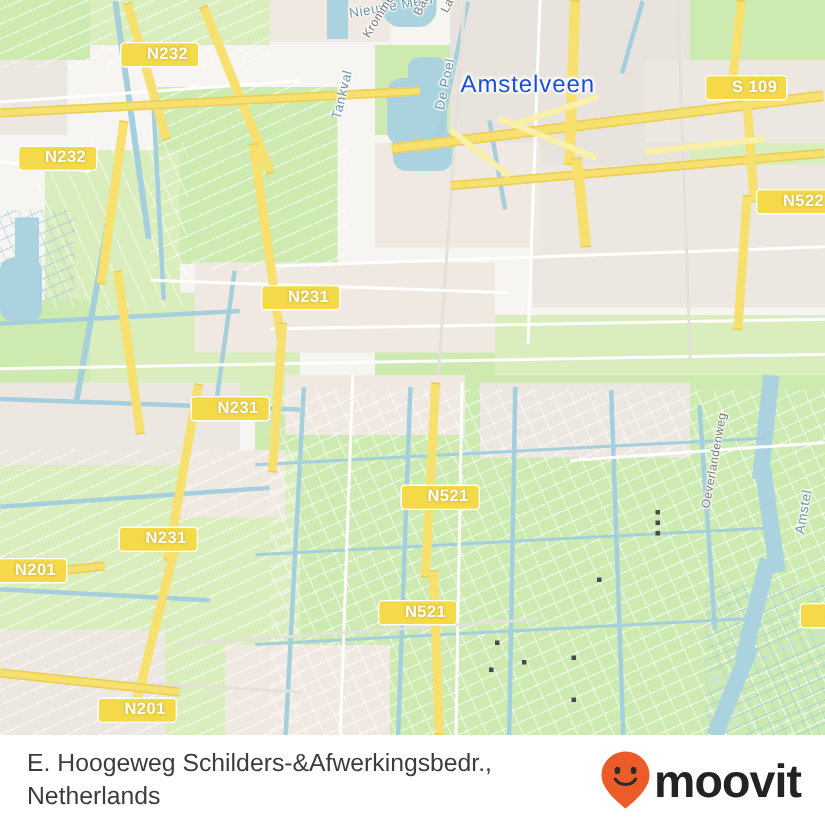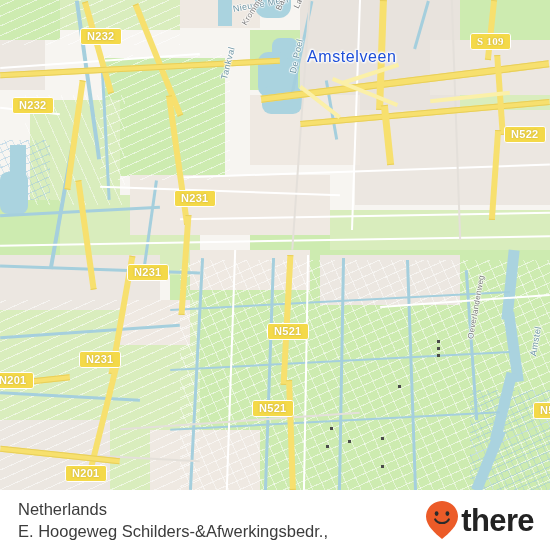--- a/index.html
+++ b/index.html
@@ -70,21 +70,21 @@
     padding: 1px 6px 2px 6px;
     line-height: 12px;
     text-shadow: 0 0 2px rgba(140,120,30,0.55);
     white-space: nowrap;
   }
   .shield-in {
     background: #f4d949;
     position: absolute; left: 0; top: 0; right: 0; bottom: 0;
     border-radius: 2px;
   }
-  .shield span { position: relative; z-index: 2; }
+  .shield span { position: relative; z-index: 2; margin-left: 11px; }
 
   
   .place {
     position: absolute;
     color: #1d4ed8;
     font-size: 16px;
     letter-spacing: 0.6px;
     text-shadow: 1px 0 2px #fff, -1px 0 2px #fff, 0 1px 2px #fff, 0 -1px 2px #fff,
                  1px 1px 2px #fff, -1px -1px 2px #fff;
     white-space: nowrap;
@@ -349,36 +349,36 @@
     <div class="layer" id="shield-layer">
         <div class="shield" style="left: 80px; top: 28px;"><div class="shield-in"></div><span>N232</span></div>
         <div class="shield" style="left: 12px; top: 97px;"><div class="shield-in"></div><span>N232</span></div>
         <div class="shield" style="left: 127px; top: 264px;"><div class="shield-in"></div><span>N231</span></div>
         <div class="shield" style="left: 79px; top: 351px;"><div class="shield-in"></div><span>N231</span></div>
         <div class="shield" style="left: -8px; top: 372px;"><div class="shield-in"></div><span>N201</span></div>
         <div class="shield" style="left: 65px; top: 465px;"><div class="shield-in"></div><span>N201</span></div>
         <div class="shield" style="left: 267px; top: 323px;"><div class="shield-in"></div><span>N521</span></div>
         <div class="shield" style="left: 252px; top: 400px;"><div class="shield-in"></div><span>N521</span></div>
         <div class="shield" style="left: 504px; top: 126px;"><div class="shield-in"></div><span>N522</span></div>
-        <div class="shield" style="left: 470px; top: 33px; font-family: Liberation Serif, serif;"><div class="shield-in"></div><span>S 109</span></div>
+        <div class="shield" style="left: 470px; top: 50px;"><div class="shield-in"></div><span>S 109</span></div>
         <div class="shield" style="left: 533px; top: 402px;"><div class="shield-in"></div><span>N522</span></div>
         <div class="shield" style="left: 174px; top: 190px;"><div class="shield-in"></div><span>N231</span></div>
       </div>
 
 
   </div>
 
   <div id="bottombar">
     <div id="addr">
+      <div>E. Hoogeweg Schilders-&amp;Afwerkingsbedr.,</div>
       <div>Netherlands</div>
-      <div>E. Hoogeweg Schilders-&amp;Afwerkingsbedr.,</div>
     </div>
     <div id="logo">
       <svg width="34" height="40" viewBox="0 0 34 40">
         <path d="M17 1 C8.2 1 1 8.1 1 16.8 C1 25.5 10.2 33.5 17 39 C23.8 33.5 33 25.5 33 16.8 C33 8.1 25.8 1 17 1 Z" fill="#ec5b28"></path>
         <ellipse cx="11.6" cy="13.6" rx="1.9" ry="2.4" fill="#2b2b2b"></ellipse>
         <ellipse cx="22.4" cy="13.6" rx="1.9" ry="2.4" fill="#2b2b2b"></ellipse>
         <path d="M10.2 19.4 C12.8 24.2 21.2 24.2 23.8 19.4" fill="none" stroke="#2b2b2b" stroke-width="2.1" stroke-linecap="round"></path>
       </svg>
-      <span id="logo-word">there</span>
+      <span id="logo-word">moovit</span>
     </div>
   </div>
 </div>
 
 </body></html>

